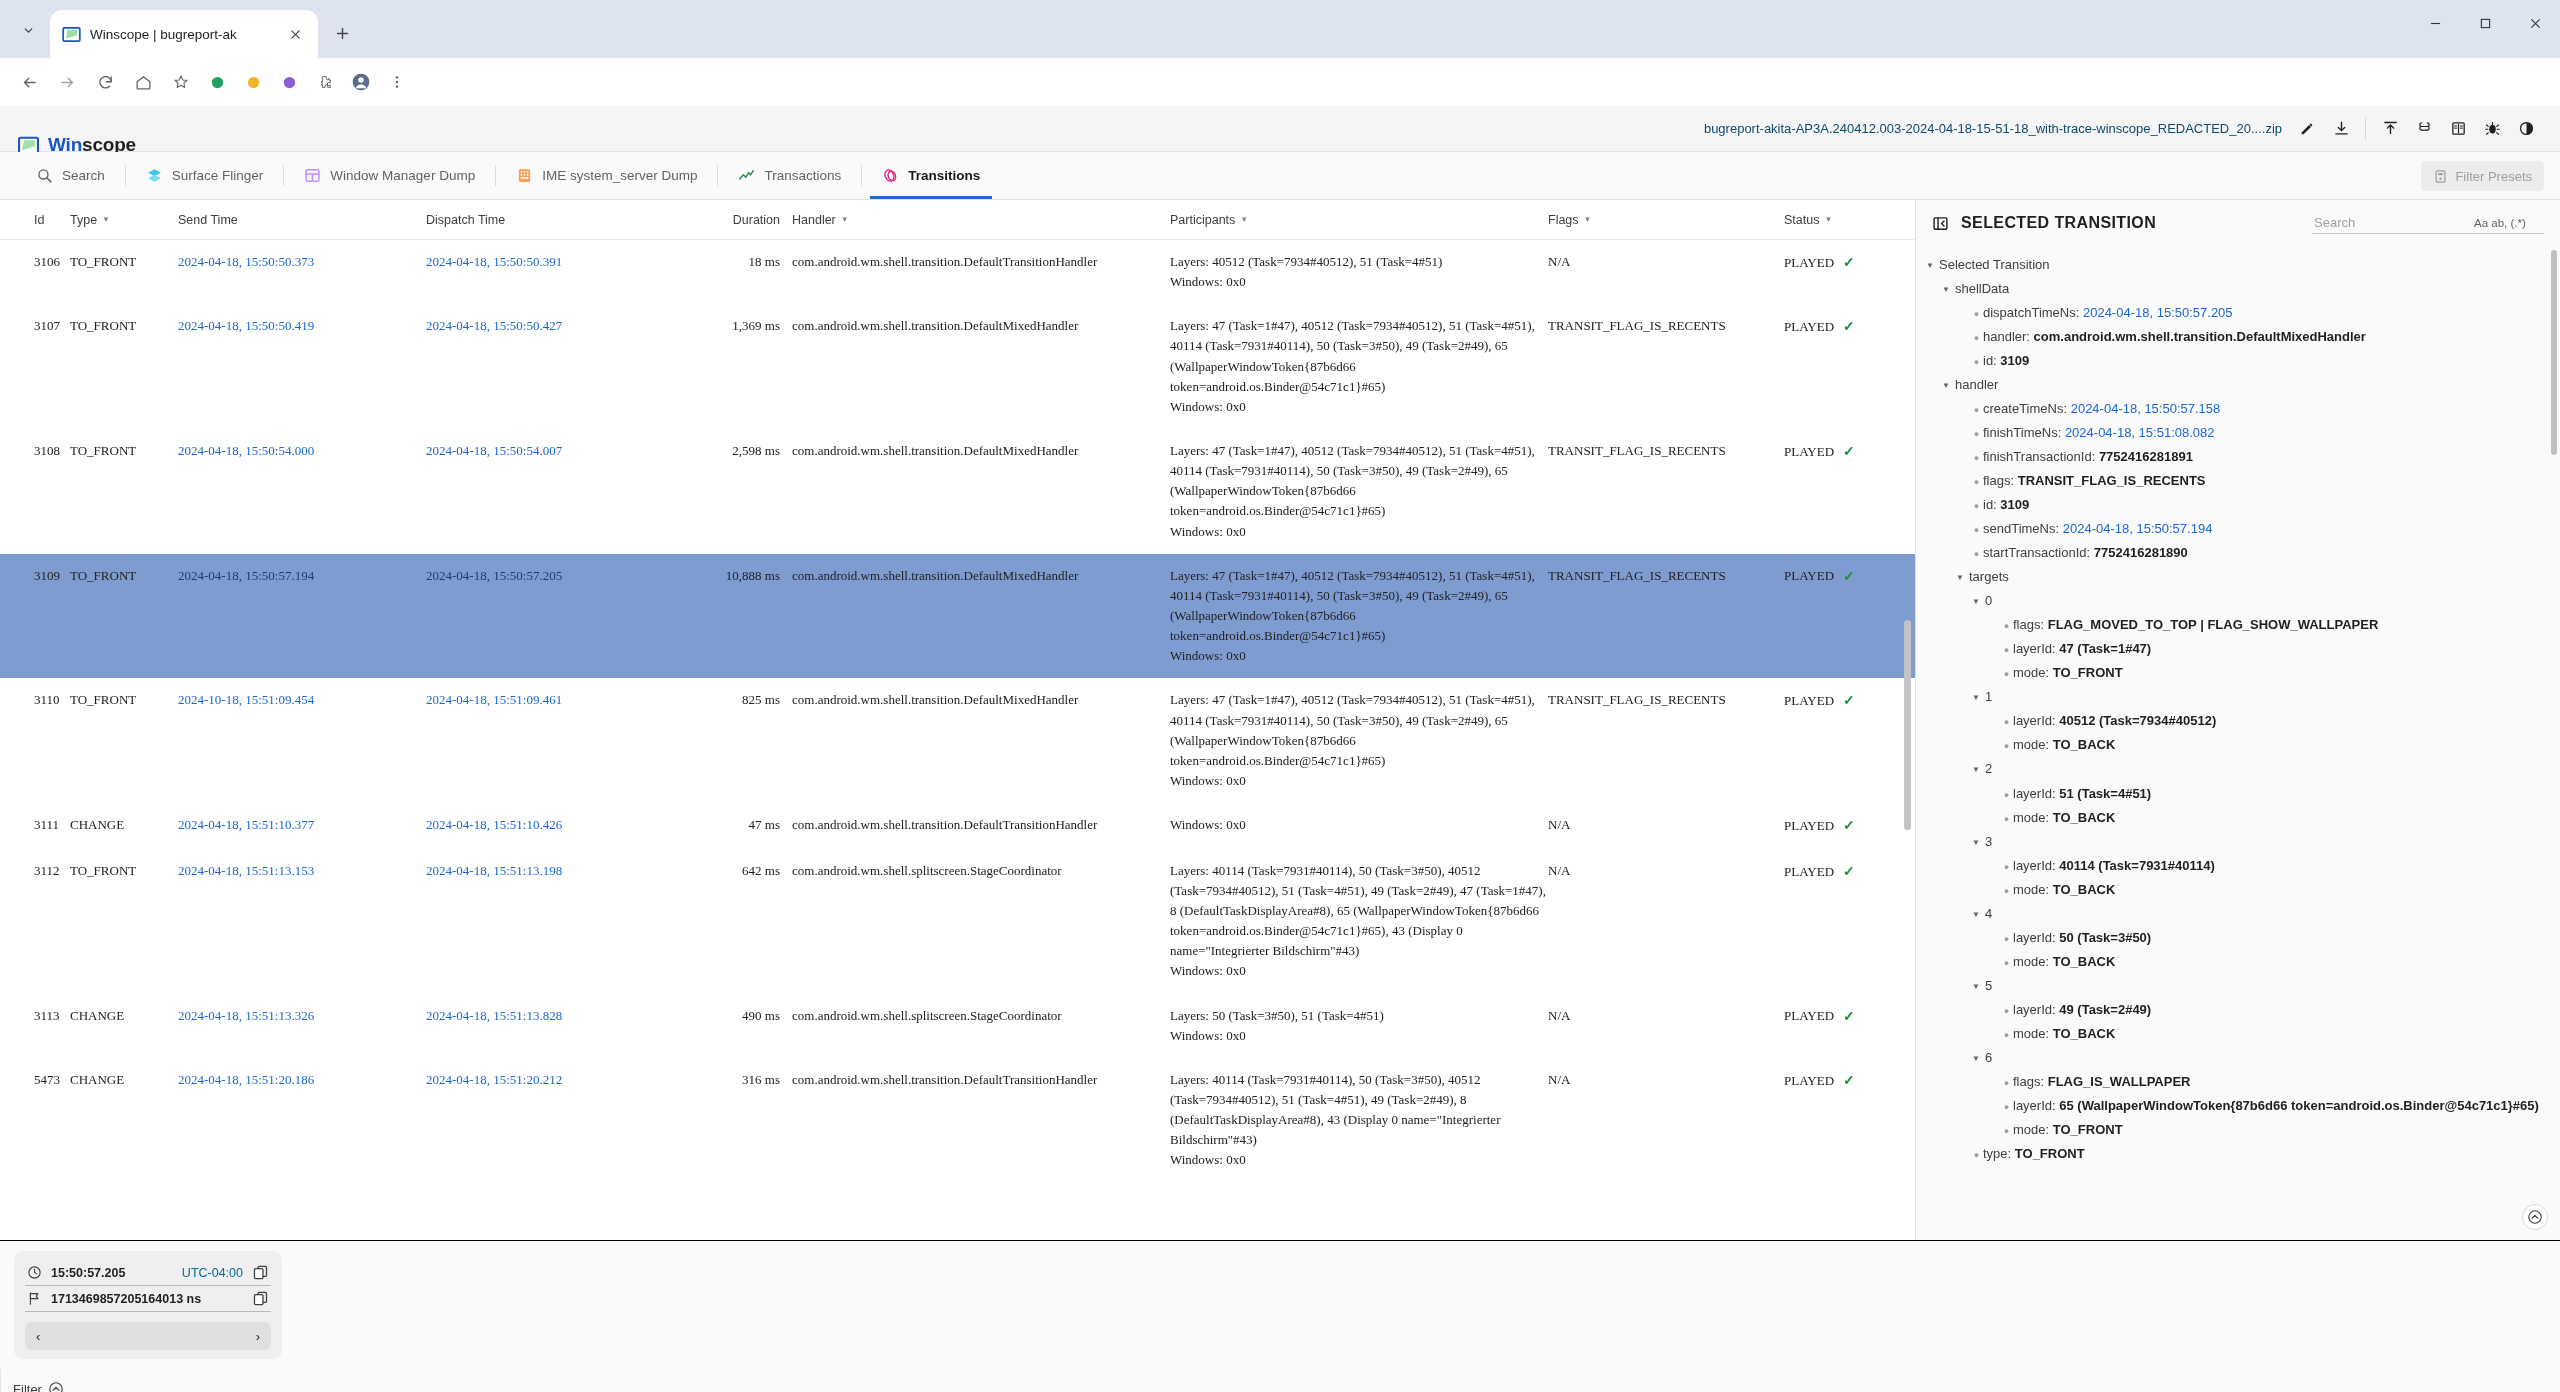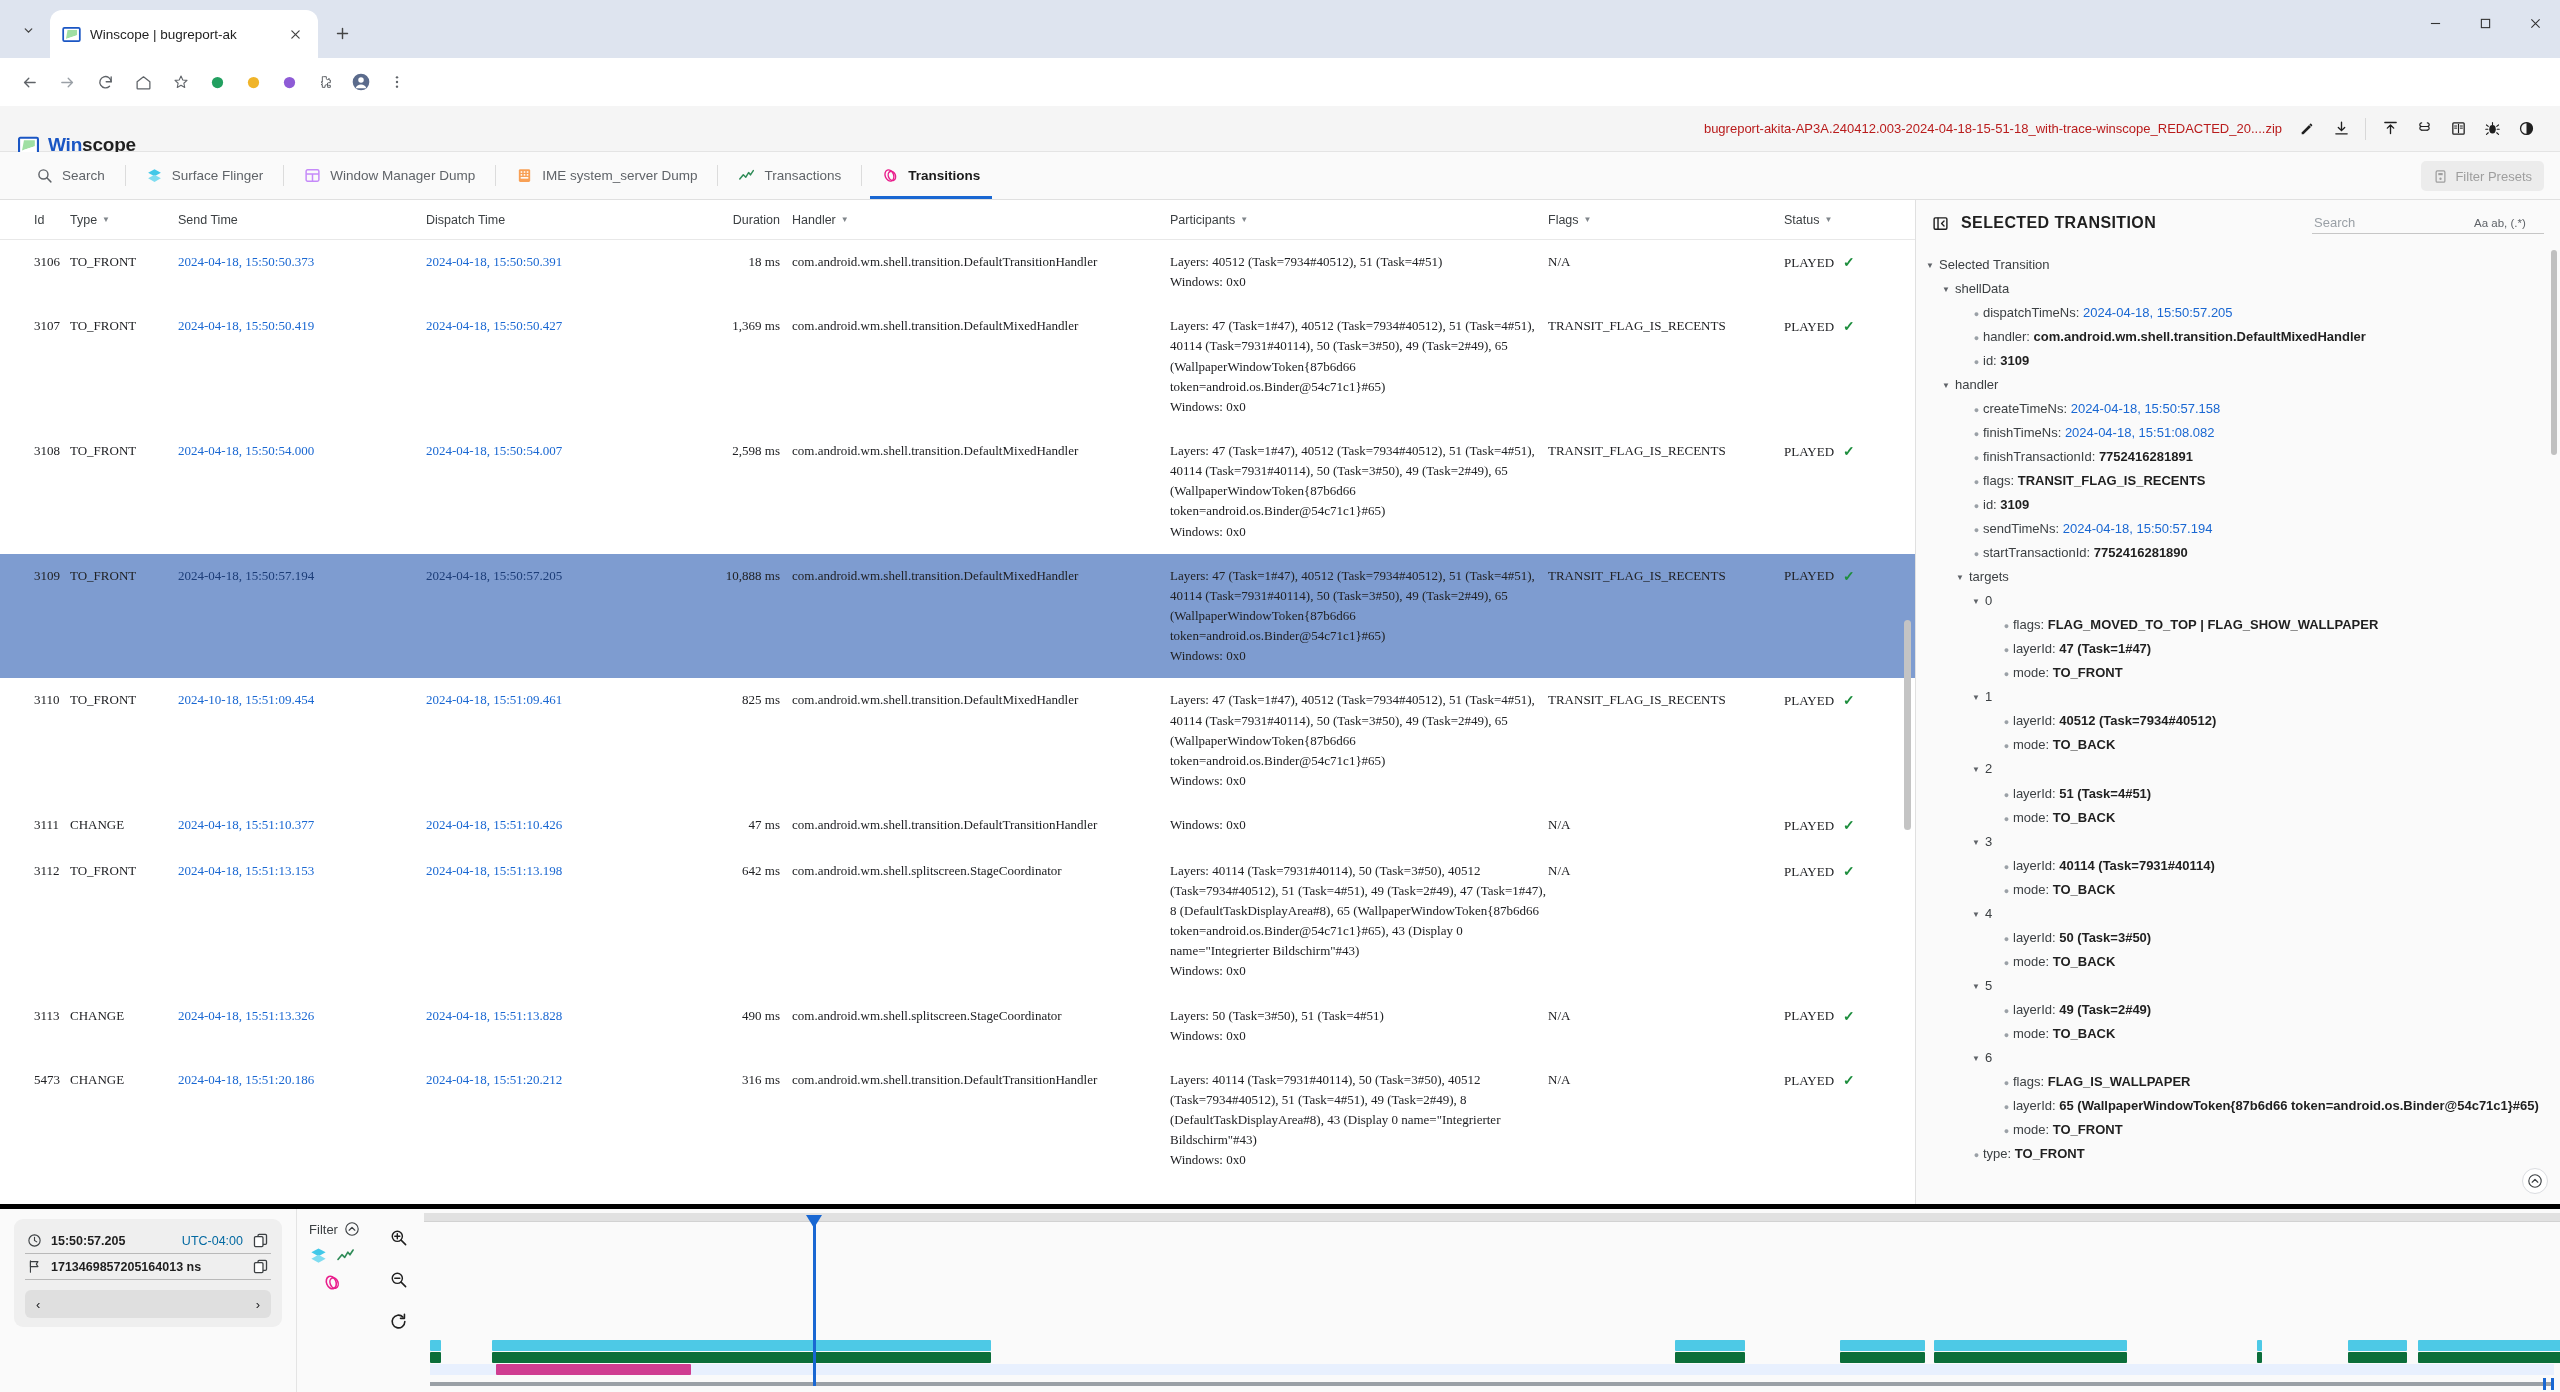--- a/index.html
+++ b/index.html
@@ -53,21 +53,21 @@
   .ws-header {
     height:46px; background:#f5f5f5; display:flex; align-items:center;
     padding:0 18px; border-bottom:1px solid #e4e4e4;
   }
   .ws-logo { display:flex; align-items:center; gap:9px;margin-top:33px; }
   .ws-logo-mark { width:21px; height:21px; flex:none; }
   .ws-name { font-size:19px; font-weight:700; letter-spacing:-.2px; }
   .ws-name .b { color:#1a56c4; }
   .ws-name .d { color:#1f1f1f; }
   .ws-header-right { margin-left:auto; display:flex; align-items:center; gap:2px; }
-  .filename { font-size:13px; color:#b91c1c; margin-right:7px; white-space:nowrap; }
+  .filename { font-size:13px; color:#0c4a6e; margin-right:7px; white-space:nowrap; }
   .hdr-ic { width:32px; height:32px; border-radius:50%; display:flex; align-items:center; justify-content:center; cursor:pointer; }
   .hdr-divider { width:1px; height:22px; background:#d8d8d8; margin:0 6px; }
 
   .tabs-row {
     height:48px; background:#fafafa; display:flex; align-items:stretch;
     border-bottom:1px solid #e0e0e0; padding-left:16px; position:relative;
   }
   .ws-tab {
     display:flex; align-items:center; gap:9px; padding:0 20px; cursor:pointer;
     font-size:13.5px; color:#5f6368; position:relative; white-space:nowrap;
@@ -145,21 +145,21 @@
   .v { color:#1f1f1f; font-weight:600; }
   .v.link { color:#1967d2; font-weight:400; }
   .tree-scroll { position:absolute; right:3px; top:4px; width:6px; height:205px; background:#c0c0c0; border-radius:3px; }
   .fab {
     position:absolute; right:12px; bottom:10px; width:26px; height:26px; border-radius:50%;
     background:#fff; border:1px solid #dadce0; display:flex; align-items:center; justify-content:center;
     cursor:pointer;
   }
 
   
-  .timeline { height:188px; background:#fafafa; border-top:5px solid #000000; display:flex; }
+  .timeline { height:152px; background:#fafafa; border-top:1px solid #000000; display:flex;flex-direction:column; }
   .tl-left { width:296px; padding:10px 14px; }
   .tl-card { background:#efefef; border-radius:9px; padding:9px 11px; }
   .tl-field { display:flex; align-items:center; gap:9px; border-bottom:1px solid #b9b9b9; padding:4px 2px; }
   .tl-field .v1 { font-size:12.5px; font-weight:700; color:#1f1f1f; }
   .tl-field .v2 { font-size:12.5px; color:#0369a1; margin-left:auto; }
   .tl-copy { width:17px; height:17px; cursor:pointer; flex:none; }
   .tl-nav { margin-top:10px; height:28px; background:#dfdfdf; border-radius:6px; display:flex; align-items:center; justify-content:space-between; padding:0 11px; cursor:pointer; }
 
   .tl-filter { width:76px; padding:12px 4px 0 4px; text-align:center; border-left:1px solid #e4e4e4;}
   .tl-filter-lbl { display:flex; align-items:center; justify-content:center; gap:6px; font-size:13px; color:#3c4043;}

